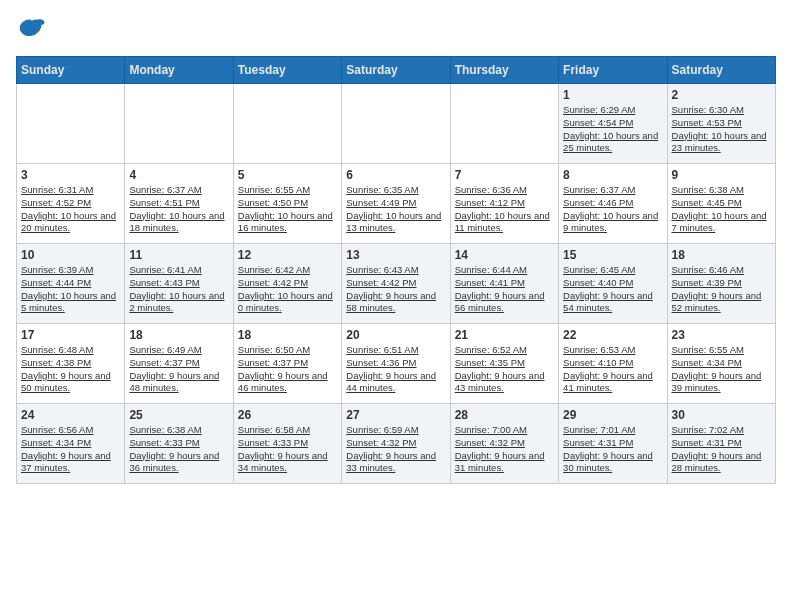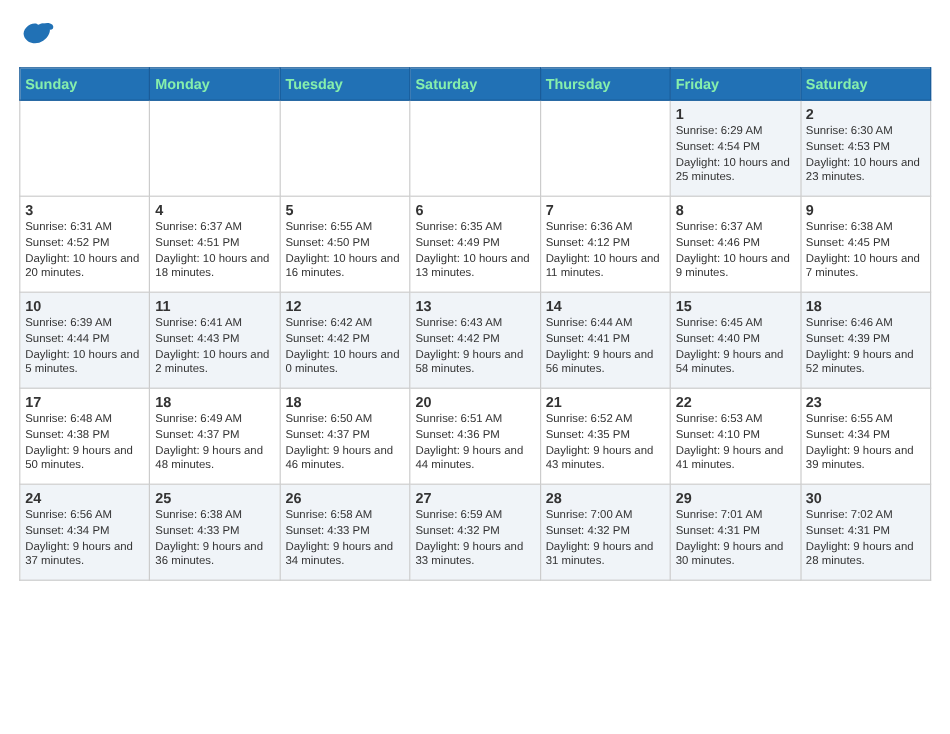--- a/index.html
+++ b/index.html
@@ -44,21 +44,21 @@
       font-size: 16px;
       color: #444;
     }
     table {
       width: 100%;
       border-collapse: collapse;
       table-layout: fixed;
     }
     thead tr th {
       background-color: #2171b5;
-      color: #86efac;
+      color: #e5e5e5;
       font-size: 12px;
       font-weight: bold;
       padding: 6px 4px;
       text-align: left;
       border: 1px solid #1a5c99;
     }
     tbody tr td {
       vertical-align: top;
       border: 1px solid #ccc;
       padding: 4px;
@@ -75,20 +75,21 @@
     }
     .day-num {
       font-size: 12px;
       font-weight: bold;
       margin-bottom: 2px;
     }
     .day-info {
       font-size: 9.5px;
       line-height: 1.35;
       color: #333;
+      text-decoration: underline;
     }
     .empty-cell {
       background: #fff !important;
     }
   </style>
 </head>
 <body>
 
 <div class="header">
   <div class="logo">

